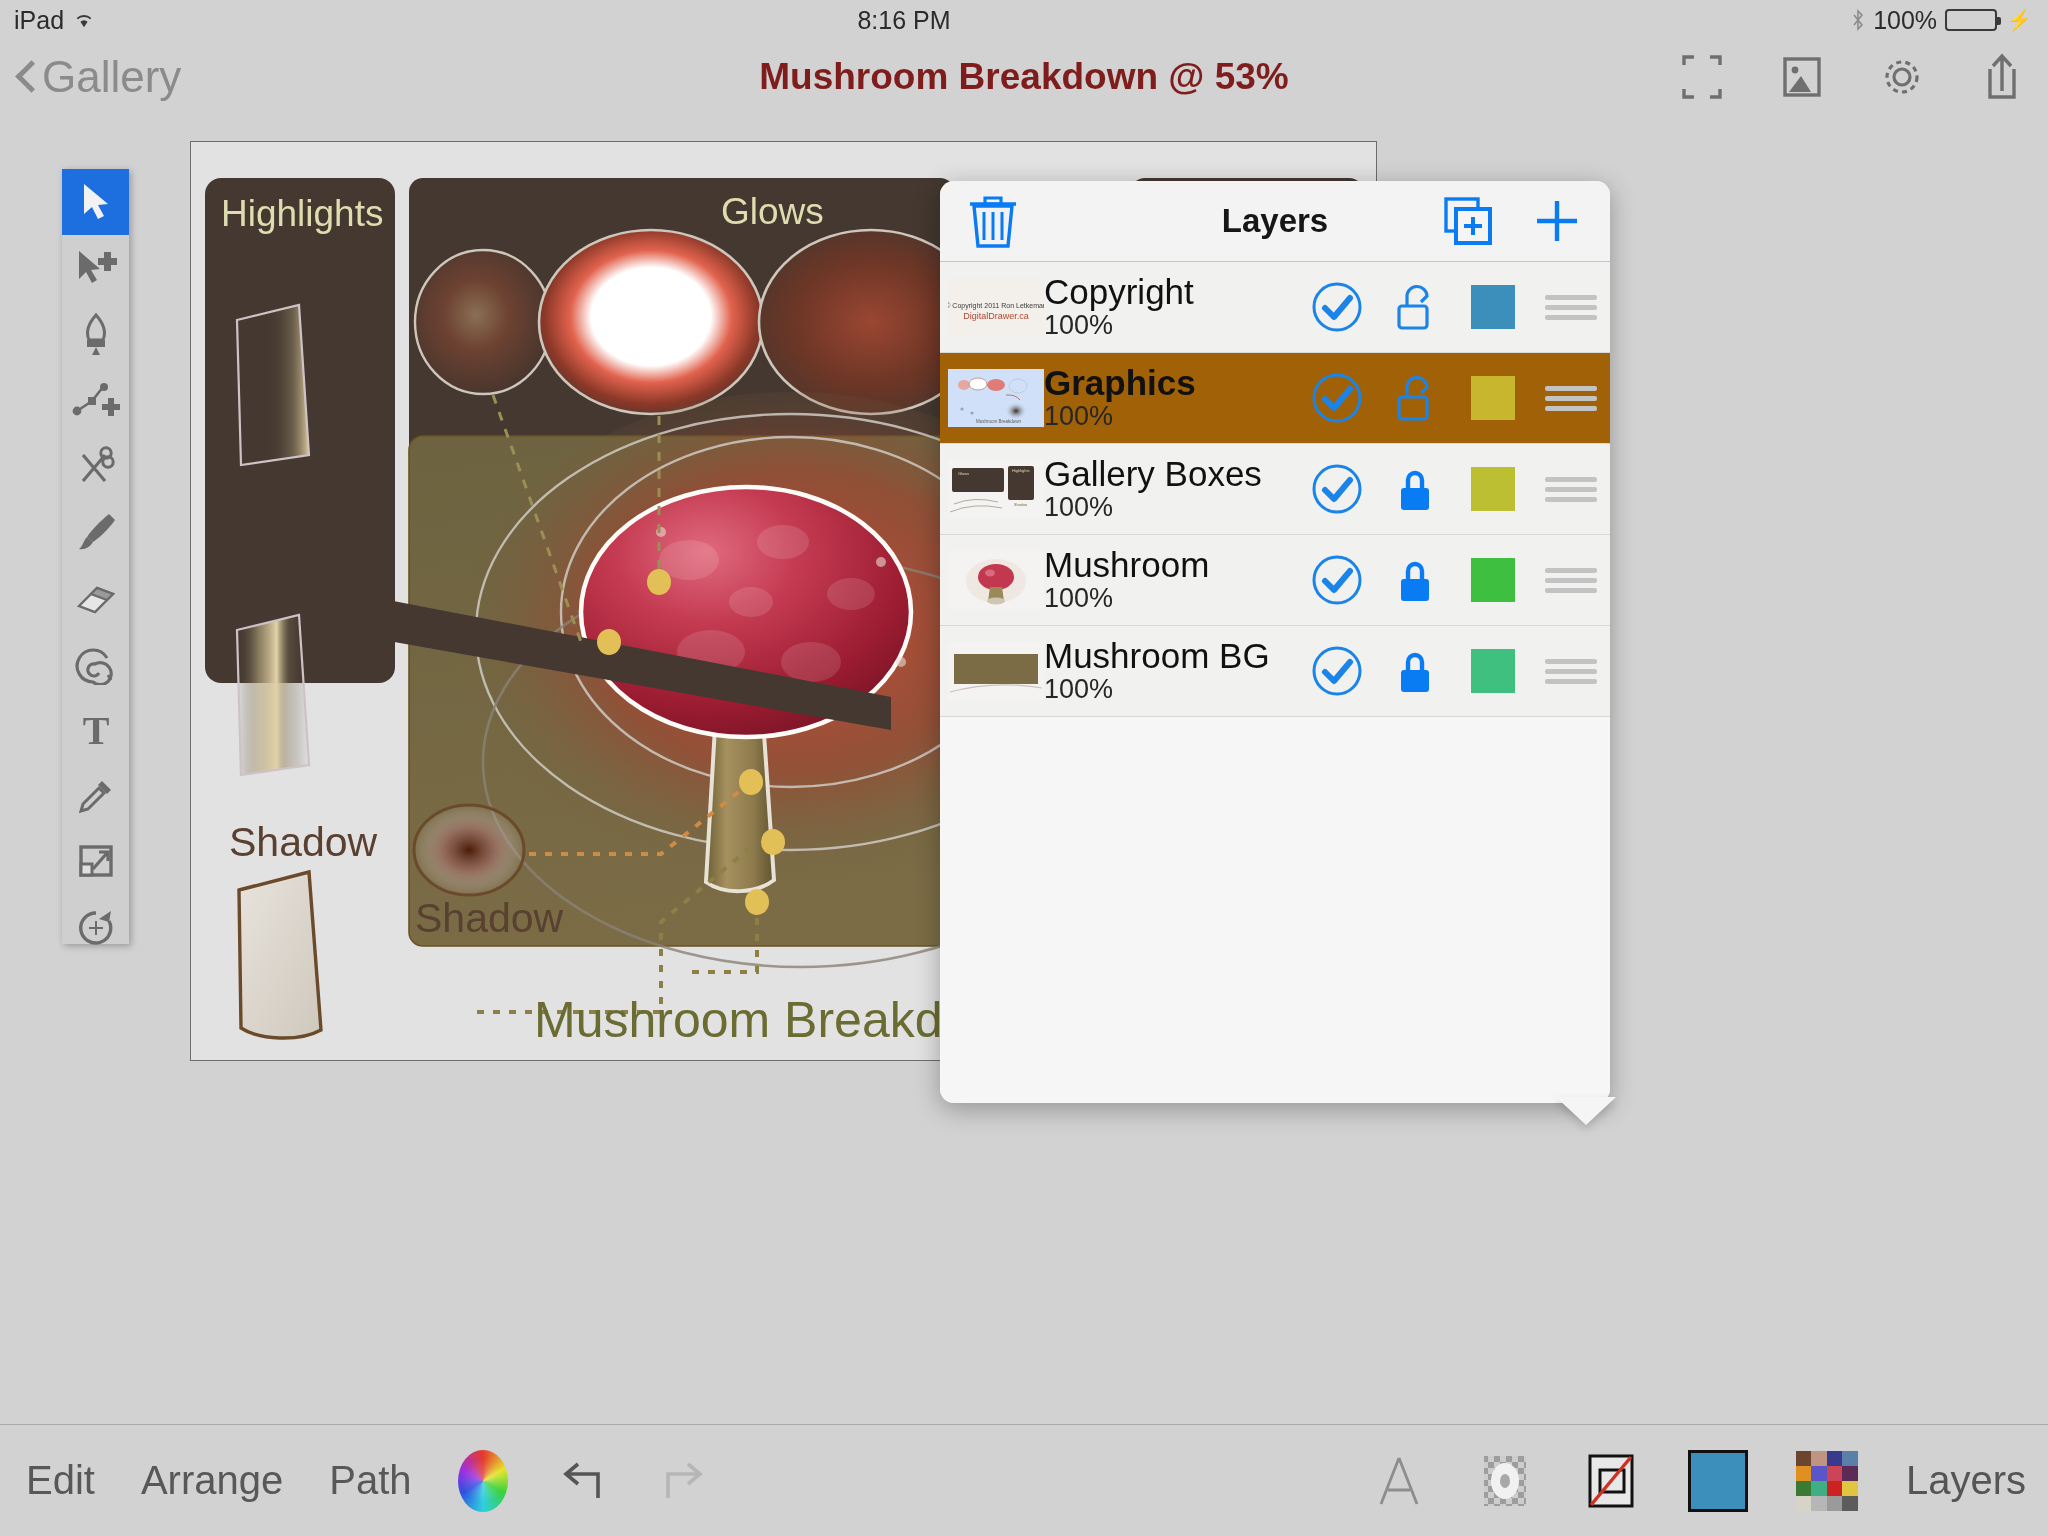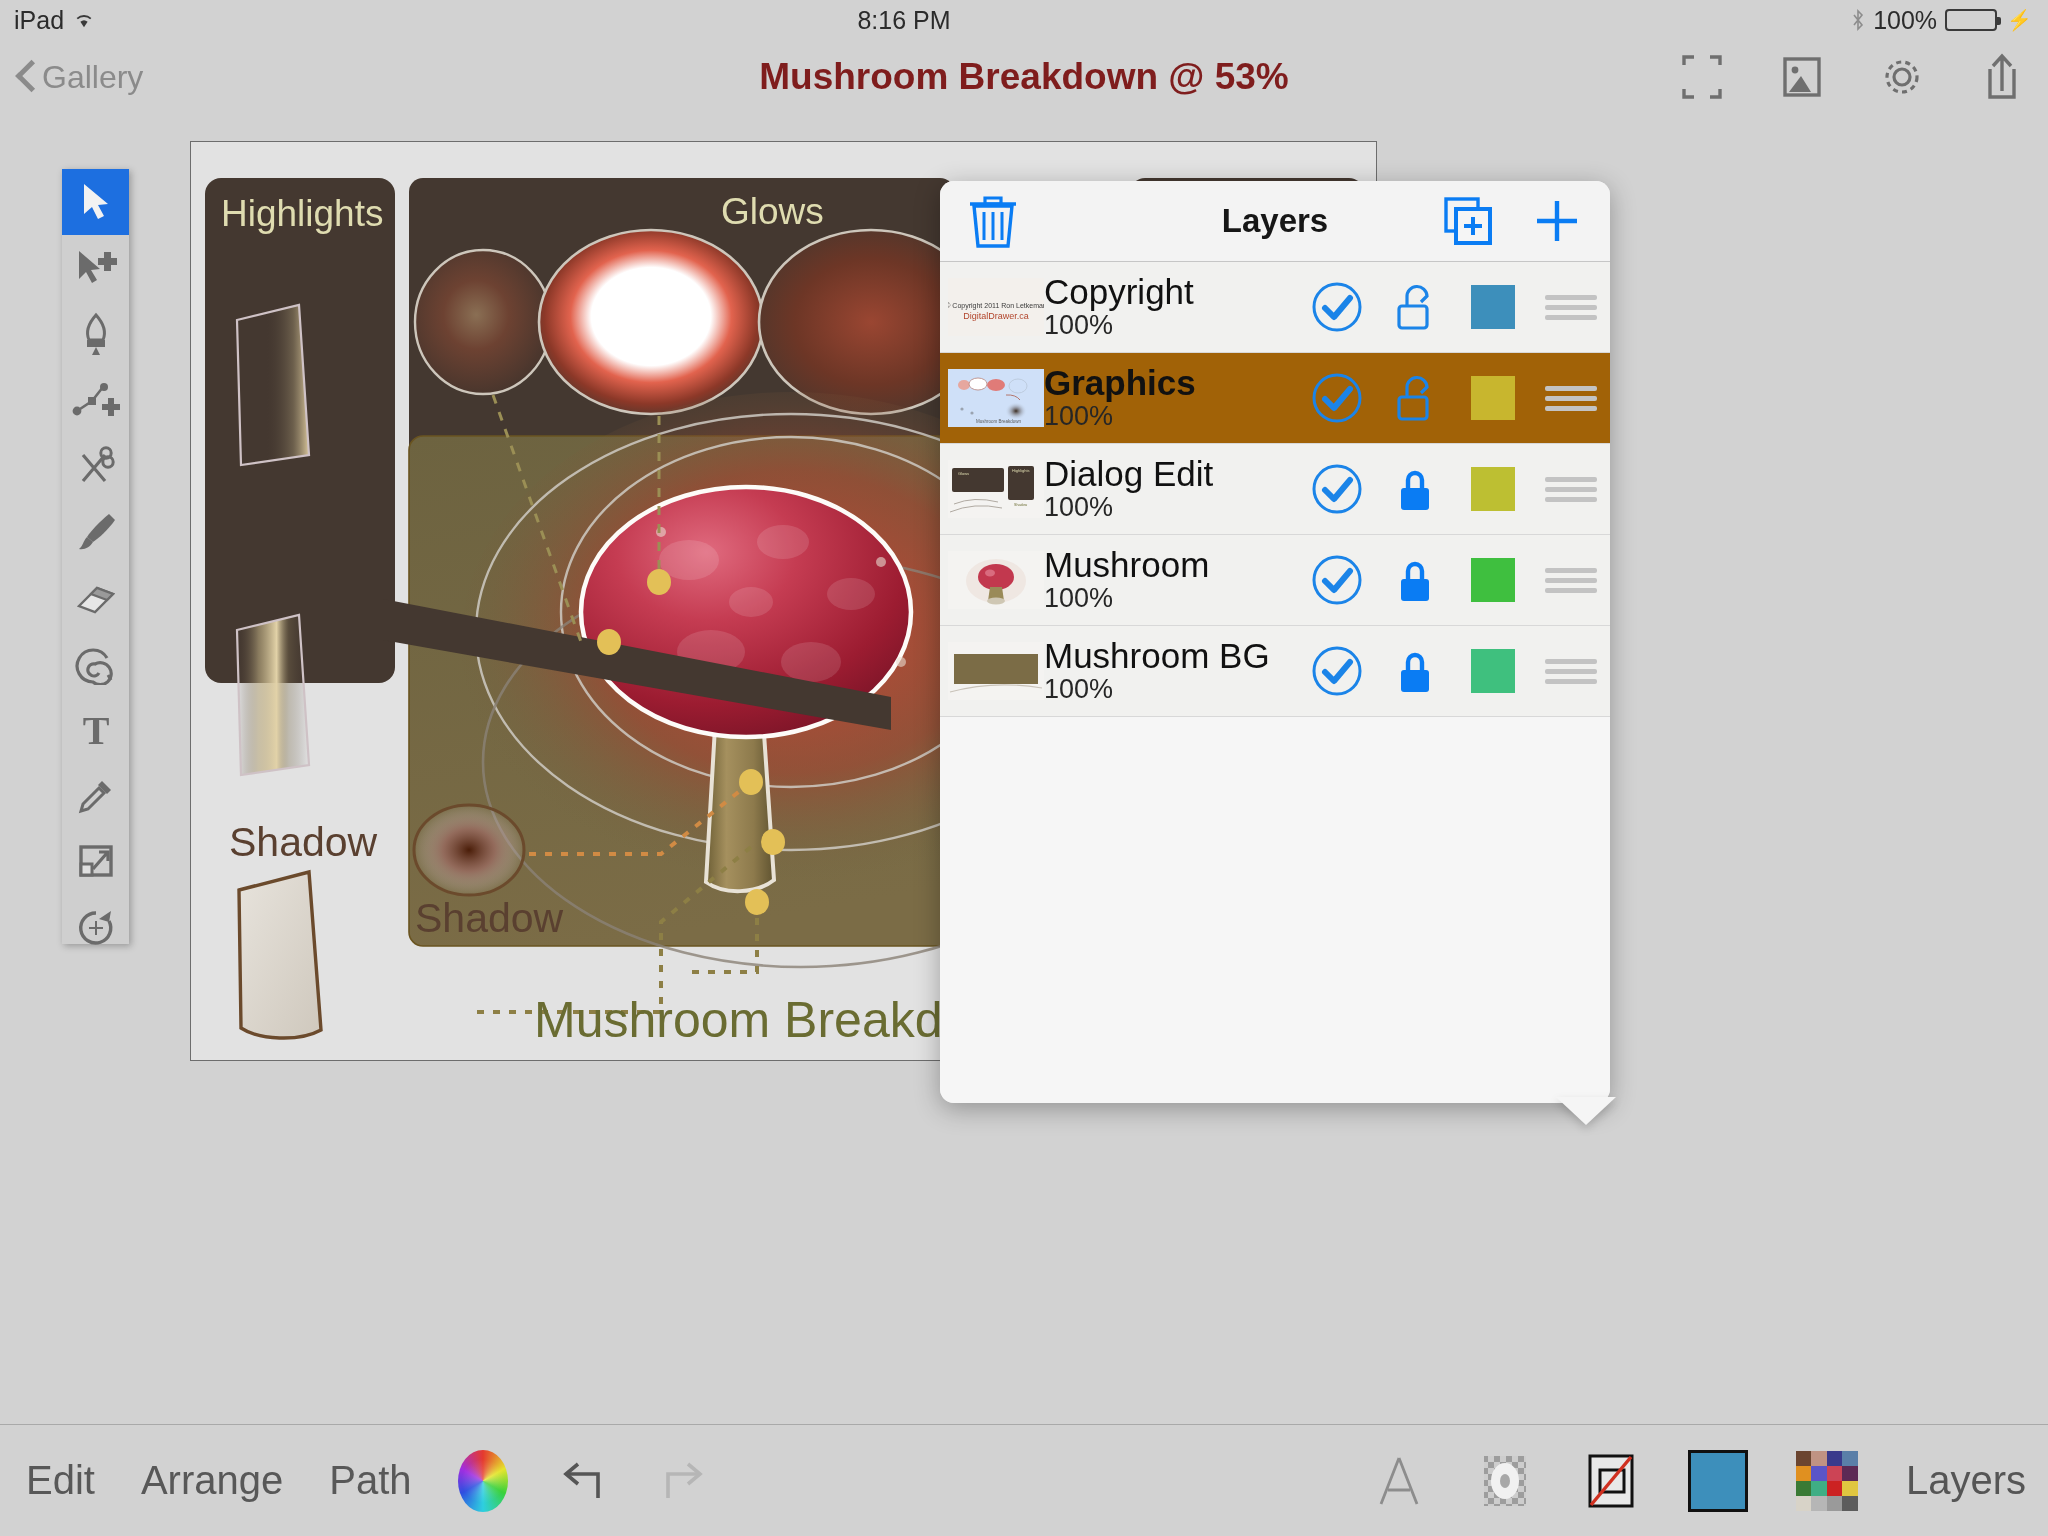--- a/index.html
+++ b/index.html
@@ -44,21 +44,21 @@
   }
   .chev {
     width: 18px; height: 32px; position: relative;
   }
   .chev::before {
     content: ""; position: absolute; left: 4px; top: 4px;
     width: 18px; height: 18px;
     border-left: 5px solid #8b8b8b; border-bottom: 5px solid #8b8b8b;
     transform: rotate(45deg);
   }
-  .nav-back-label { font-size: 32px; color: #8b8b8b; }
+  .nav-back-label { font-size: 44px; color: #8b8b8b; }
   .nav-title {
     position: absolute; left: 0; top: 50%; transform: translateY(-50%);
     width: 2048px; text-align: center;
     font-size: 37px; font-weight: bold; color: #7f1d1d;
   }
   .nav-tools {
     position: absolute; right: 22px; top: 50%; transform: translateY(-50%);
     display: flex; align-items: center; gap: 52px;
   }
   .navicon { width: 48px; height: 52px; cursor: pointer; }
@@ -574,21 +574,21 @@
             <rect x="4" y="8" width="52" height="24" rx="2" fill="#443830"></rect>
             <rect x="60" y="6" width="26" height="34" rx="2" fill="#443830"></rect>
             <text x="10" y="15" font-family="Liberation Sans, sans-serif" font-size="4" fill="#dfdcb0">Glows</text>
             <text x="64" y="12" font-family="Liberation Sans, sans-serif" font-size="4" fill="#dfdcb0">Highlights</text>
             <path d="M6 44 q20 -8 44 -2" stroke="#b0aaa2" stroke-width="1" fill="none"></path>
             <path d="M2 52 q24 -10 52 -4" stroke="#b0aaa2" stroke-width="1" fill="none"></path>
             <text x="66" y="46" font-family="Liberation Sans, sans-serif" font-size="3.6" fill="#6a6c32">Shadow</text>
           </svg>
         </div>
         <div class="lyr-txt">
-          <div class="lyr-name">Dialog Edit</div>
+          <div class="lyr-name">Gallery Boxes</div>
           <div class="lyr-op">100%</div>
         </div>
         <div class="lyr-ctrl">
           <svg width="54" height="54" viewBox="0 0 54 54">
             <circle cx="27" cy="27" r="23" stroke="#1b84e8" stroke-width="3" fill="none"></circle>
             <path d="M15 28 L24 37 L40 18" stroke="#1b84e8" stroke-width="6" fill="none" stroke-linecap="round" stroke-linejoin="round"></path>
           </svg>
         </div>
         <div class="lyr-ctrl">
           <svg width="48" height="54" viewBox="0 0 48 54">

